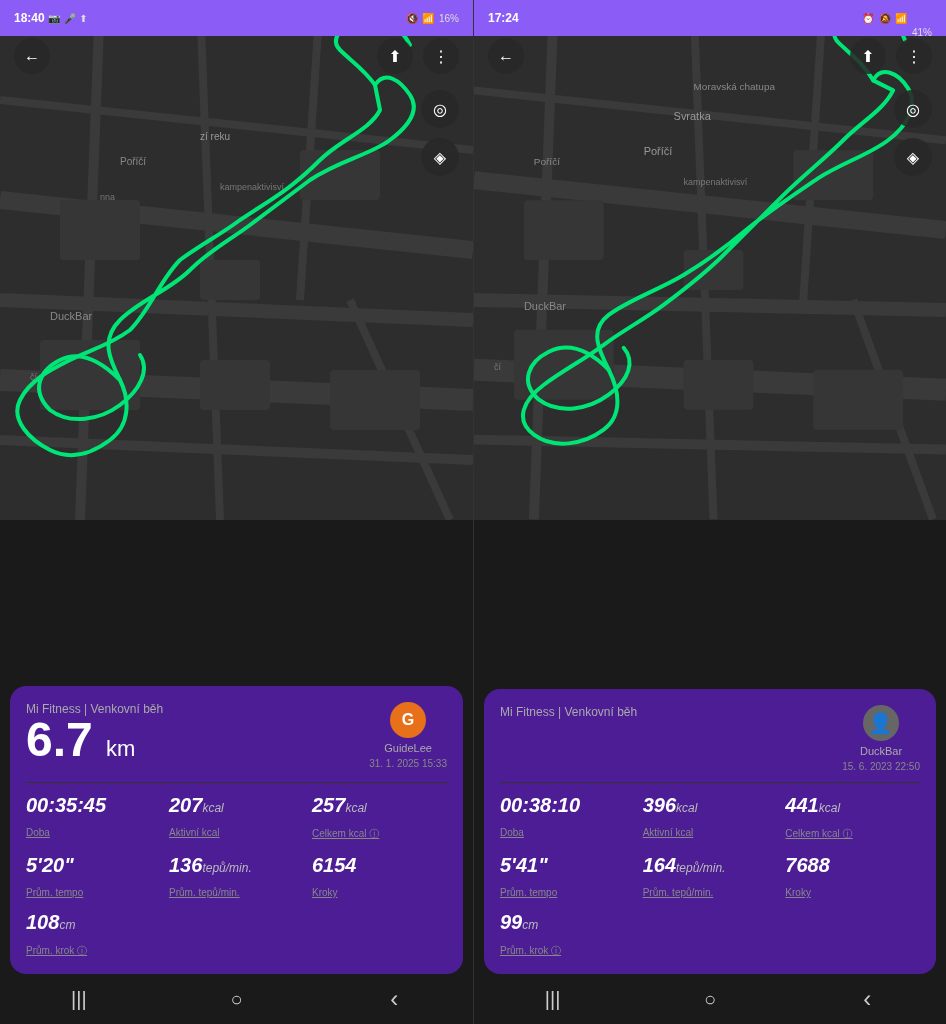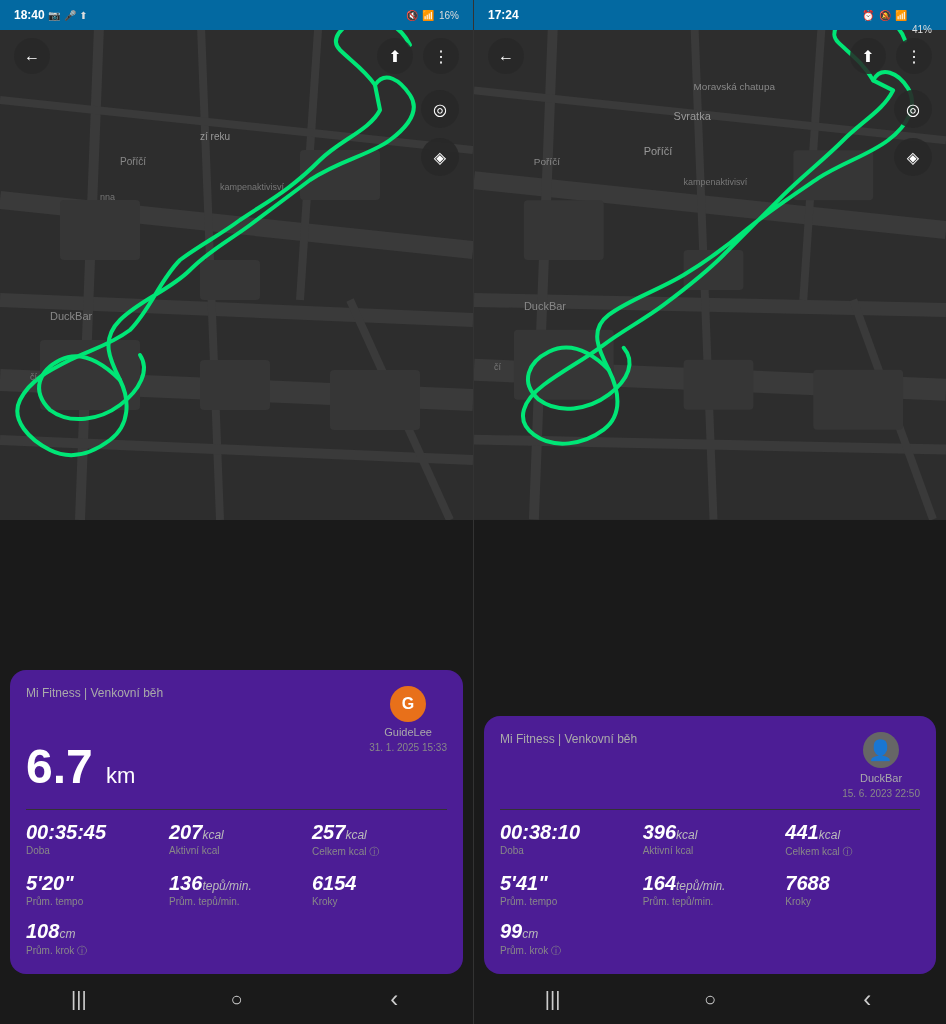--- a/index.html
+++ b/index.html
@@ -21,25 +21,25 @@
     .phone-panel + .phone-panel {
       border-left: 1px solid #333;
     }
 
     
     .status-bar {
       display: flex;
       justify-content: space-between;
       align-items: center;
       padding: 6px 14px;
-      background: #0369a1;
+      background: #8b5cf6;
       position: absolute;
       top: 0; left: 0; right: 0;
       z-index: 10;
-      height: 30px;
+      height: 36px;
     }
     .status-left, .status-right {
       display: flex;
       align-items: center;
       gap: 4px;
       font-size: 11px;
       color: #ddd;
     }
     .status-time {
       font-size: 12px;
@@ -171,21 +171,20 @@
       color: #888;
       font-size: 10px;
       text-align: center;
     }
     .card-distance {
       font-size: 48px;
       font-weight: bold;
       color: #fff;
       line-height: 1;
       margin-bottom: 8px;
-      margin-top: 43px;
     }
     .card-distance span.unit {
       font-size: 22px;
       font-weight: normal;
       color: #fff;
     }
     .divider {
       height: 1px;
       background: #333;
       margin: 10px 0;
@@ -207,21 +206,22 @@
       font-style: italic;
     }
     .stat-value .stat-unit {
       font-size: 12px;
       font-weight: normal;
       color: #bbb;
     }
     .stat-label {
       font-size: 10px;
       color: #888;
-      margin-top: 1px;
+      margin-top: 10px;
+      text-decoration: underline;
     }
 
     
     .bottom-nav {
       position: absolute;
       bottom: 0; left: 0; right: 0;
       height: 50px;
       background: #1a1a1a;
       display: flex;
       align-items: center;

